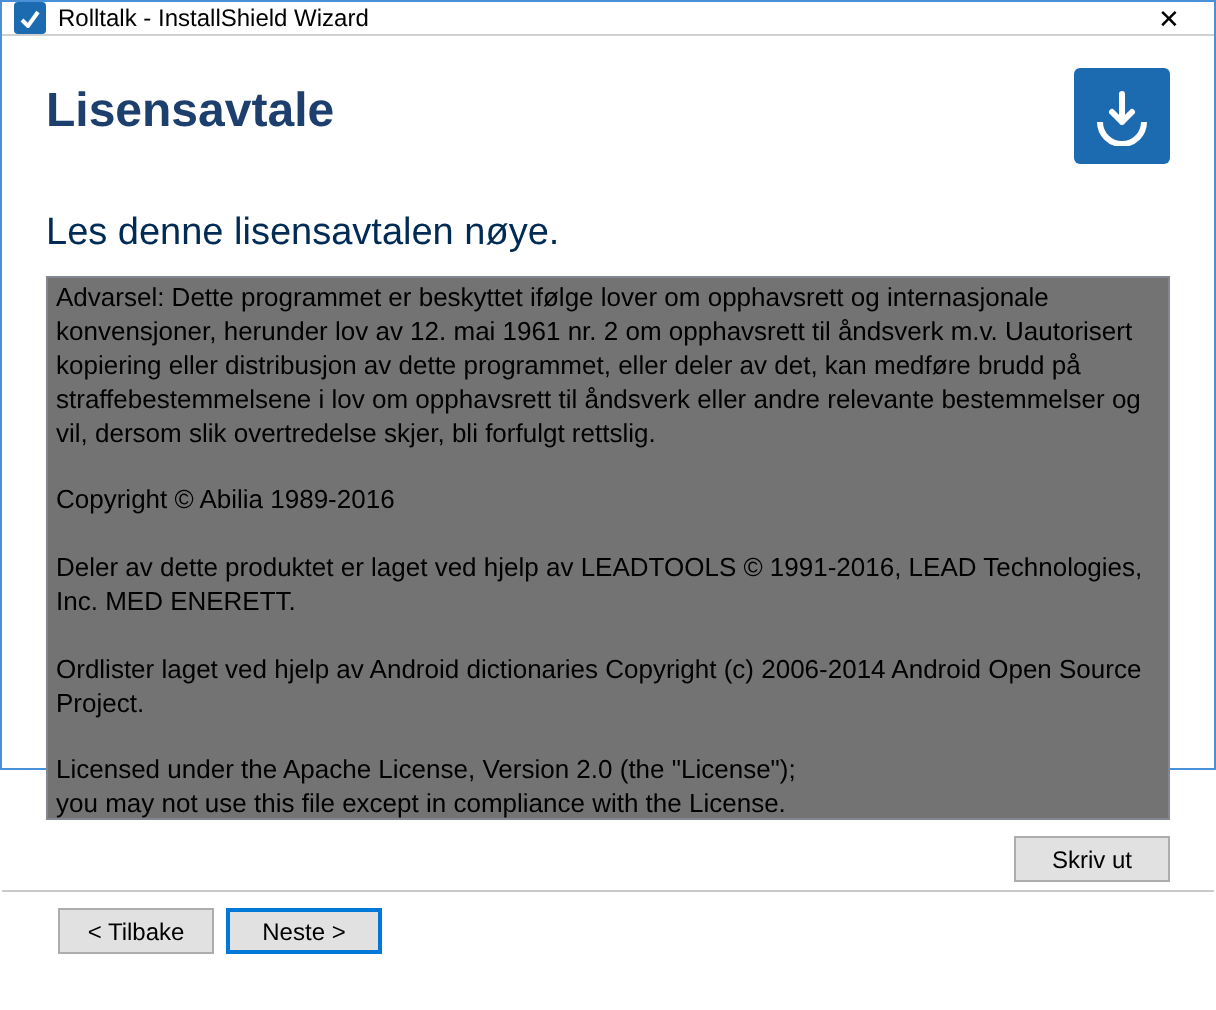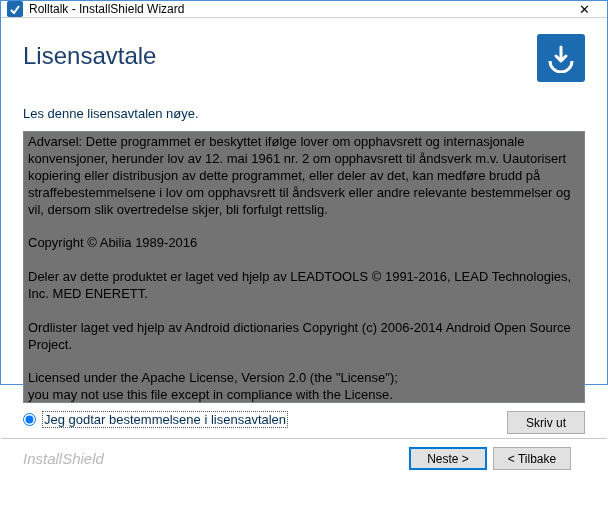--- a/index.html
+++ b/index.html
@@ -54,33 +54,33 @@
     cursor: default;
   }
   .header {
     padding: 16px 22px 6px 22px;
     display: flex;
     align-items: flex-start;
     justify-content: space-between;
   }
   .header h1 {
     font-size: 24px;
-    font-weight: 400;
+    font-weight: 700;
     color: #1c3f6e;
     margin: 8px 0 0 0;
   }
   .logo-box {
     width: 48px; height: 48px;
     background: #1c6bb0;
     border-radius: 3px;
     display:flex;align-items:center;justify-content:center;
   }
   .instr {
     padding: 18px 22px 6px 22px;
-    font-size: 13px;
+    font-size: 19px;
     color: #002b54;
   }
   .license-box-wrap {
     padding: 4px 22px 0 22px;
   }
   .license-box {
     width: 100%;
     height: 272px;
     border: 1px solid #828790;
     background: #737373;
@@ -171,28 +171,23 @@
 
 Ordlister laget ved hjelp av Android dictionaries Copyright (c) 2006-2014 Android Open Source Project.
 
 Licensed under the Apache License, Version 2.0 (the "License");
 you may not use this file except in compliance with the License.
 You may obtain a copy of the License at</div>
   </div>
 
   <div class="radios">
     <div class="radio-col">
-      <label class="radio-row">
-        <input type="radio" name="agree" checked="" style="">
-        <span class="dotted">Jeg godtar bestemmelsene i lisensavtalen</span>
-      </label>
     </div>
     <button class="btn">Skriv ut</button>
   </div>
 
   <div class="footer">
-    <span class="brand">InstallShield</span>
+    <button class="btn">&lt; Tilbake</button>
     <button class="btn default">Neste &gt;</button>
-    <button class="btn">&lt; Tilbake</button>
     <span class="gap"></span>
   </div>
 
 </div>
 
 </body></html>

